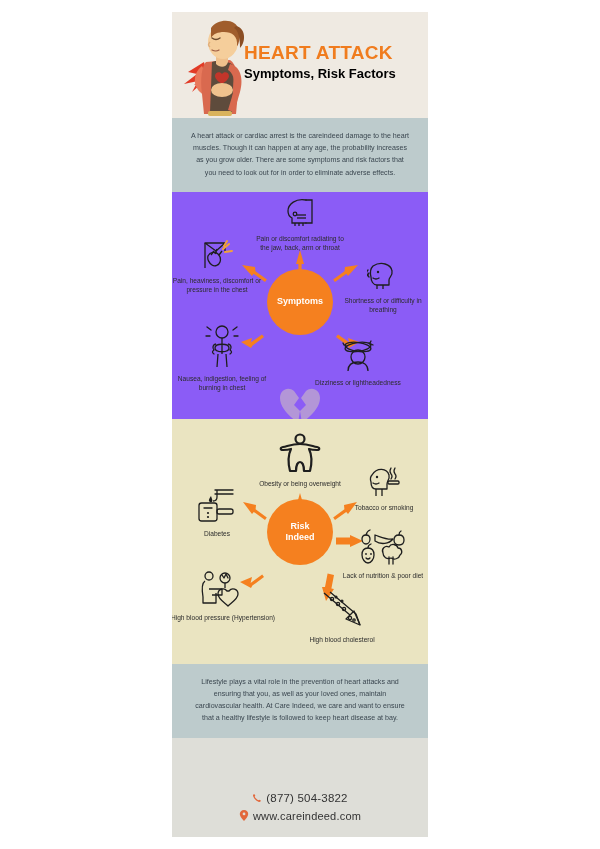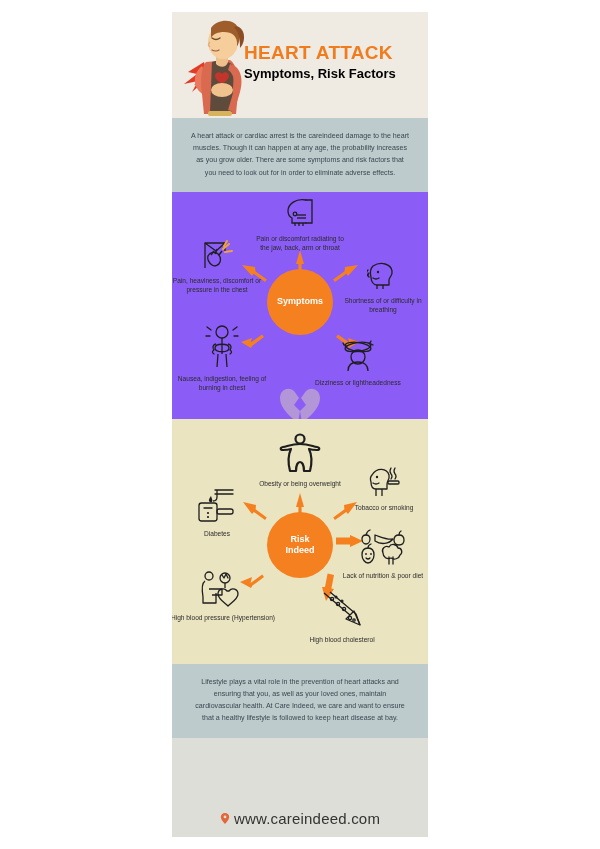--- a/index.html
+++ b/index.html
@@ -94,21 +94,21 @@
     font-weight: bold;
     line-height: 1.18;
     z-index: 4;
   }
   .hub.symptoms-hub {
     left: 95px; top: 77px;
     width: 66px; height: 66px;
     font-size: 9px;
   }
   .hub.risks-hub {
-    left: 95px; top: 93px;
+    left: 95px; top: 80px;
     width: 66px; height: 66px;
     font-size: 9px;
   }
 
   .rays { position: absolute; left: 0; top: 0; width: 256px; height: 100%; z-index: 2; }
 
   .node {
     position: absolute;
     z-index: 3;
     text-align: center;
@@ -158,21 +158,21 @@
   .contact-line {
     position: absolute;
     left: 0; right: 0;
     display: flex;
     align-items: center;
     justify-content: center;
     gap: 4px;
     color: #333333;
   }
   .contact-phone { top: 54px; font-size: 11.5px; letter-spacing: 0.2px; }
-  .contact-web   { top: 72px; font-size: 15px; letter-spacing: 0.2px; }
+  .contact-web   { top: 72px; font-size: 11px; letter-spacing: 0.2px; }
   .ico-sm { display: inline-block; line-height: 0; }
 </style>
 </head>
 <body>
 
 <div id="page">
   <div id="poster">
 
     <div class="header">
       <div class="hero-person">
@@ -438,20 +438,28 @@
         <span class="cap">High blood cholesterol</span>
       </div>
     </div>
 
     <div class="band">
       <p>Lifestyle plays a vital role in the prevention of heart attacks and ensuring that you,  as well as your loved ones, maintain cardiovascular health. At Care Indeed, we care and want to ensure that a healthy lifestyle is followed to keep heart disease at bay.</p>
     </div>
 
     <div class="footer">
 
+      <div class="contact-line contact-phone">
+        <span class="ico-sm">
+          <svg width="10" height="10" viewBox="0 0 12 12" fill="#E2683C">
+            <path d="M2.6 1.2 C1.6 1.6 1 2.6 1.3 3.7 C2 6.6 5.4 10 8.3 10.7 C9.4 11 10.4 10.4 10.8 9.4 L9 8 L7.6 8.8 C6.5 8.2 3.8 5.5 3.2 4.4 L4 3 Z"></path>
+          </svg>
+        </span>
+        <span>(877) 504-3822</span>
+      </div>
 
       <div class="contact-line contact-web">
         <span class="ico-sm">
           <svg width="10" height="11" viewBox="0 0 10 12" fill="#E2683C">
             <path d="M5 0 C2.2 0 0.4 2 0.4 4.4 C0.4 7.5 5 12 5 12 C5 12 9.6 7.5 9.6 4.4 C9.6 2 7.8 0 5 0 Z"></path>
             <circle cx="5" cy="4.3" r="1.5" fill="#DEDED8"></circle>
           </svg>
         </span>
         <span>www.careindeed.com</span>
       </div>

